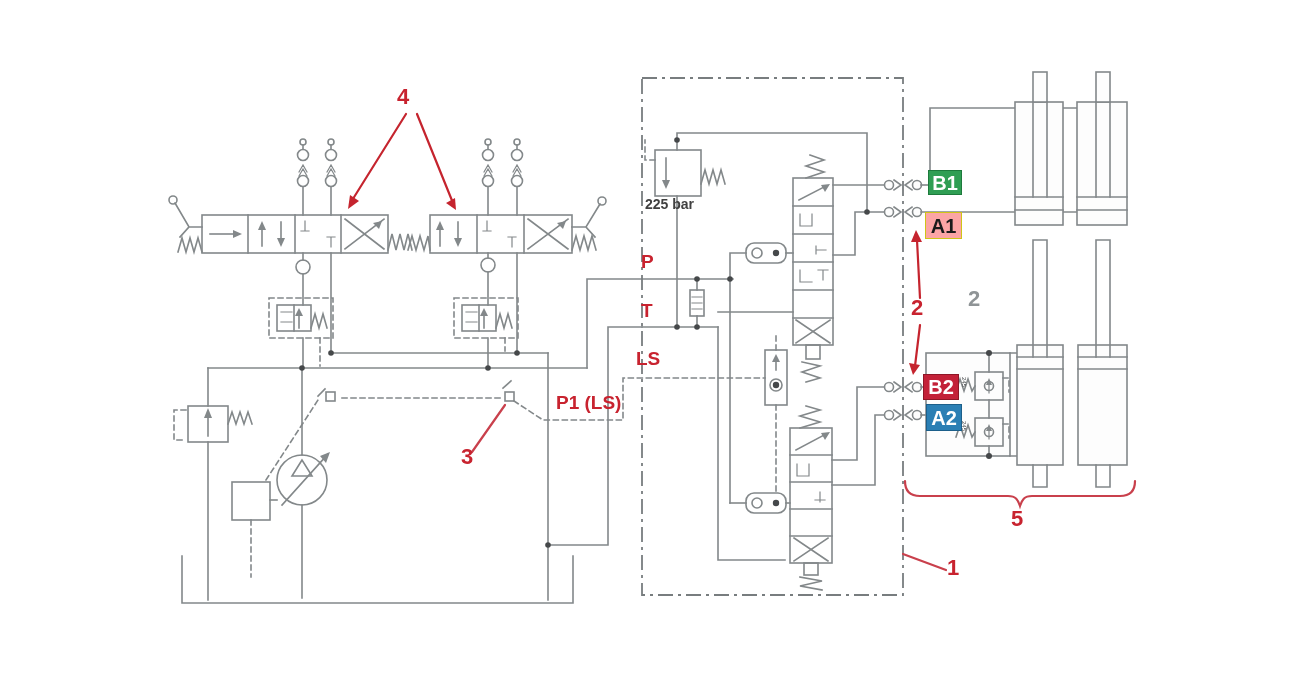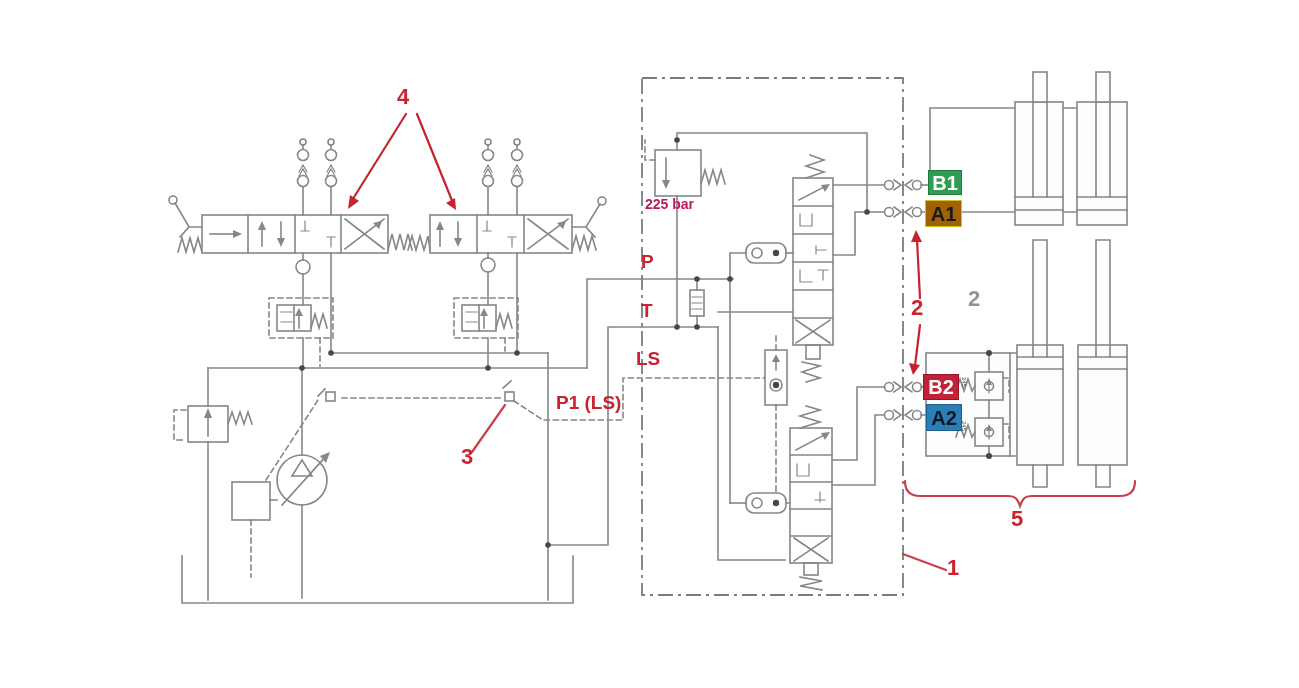--- a/index.html
+++ b/index.html
@@ -13,21 +13,21 @@
   .ddot{stroke:#787d7f;stroke-width:1.8;stroke-dasharray:15 5 3 5;fill:none;}
   .dot{fill:#45484a;stroke:none;}
   .gf{fill:#83888a;stroke:none;}
   .red{stroke:#c5242e;stroke-width:2.2;fill:none;stroke-linecap:round;}
   .redf{fill:#c5242e;stroke:none;}
   .lead{stroke:#c9404c;stroke-width:2.2;fill:none;stroke-linecap:round;}
   .lbl{position:absolute;color:#c8232f;font-weight:bold;line-height:1;}
   .num{font-size:22px;}
   .portname{font-size:19px;}
   .graynum{color:#8f9496;}
-  .blacklbl{color:#be185d;font-weight:bold;font-size:14px;}
+  .blacklbl{color:#404040;font-weight:bold;font-size:14px;}
   .badge{position:absolute;display:flex;align-items:center;justify-content:center;
          font-weight:bold;font-size:20px;line-height:1;}
   .tinyv{position:absolute;font-size:6px;color:#4a4d4f;writing-mode:vertical-rl;letter-spacing:0;}
 </style>
 </head>
 <body>
 
 <div class="stage">
 
 <svg width="1299" height="688" viewBox="0 0 1299 688">
@@ -324,20 +324,20 @@
   <span class="lbl portname" style="left:641px;top:301px;">T</span>
   <span class="lbl portname" style="left:636px;top:349px;">LS</span>
   <span class="lbl portname" style="left:556px;top:393px;">P1 (LS)</span>
   <span class="lbl num" style="left:461px;top:446px;">3</span>
   <span class="lbl num" style="left:911px;top:297px;">2</span>
   <span class="lbl num graynum" style="left:968px;top:288px;">2</span>
   <span class="lbl num" style="left:947px;top:557px;">1</span>
   <span class="lbl num" style="left:1011px;top:508px;">5</span>
 
   <span class="badge" style="left: 928px; top: 170px; width: 32px; height: 23px; background: rgb(47, 158, 83); color: rgb(255, 255, 255); border: 1px solid rgb(29, 122, 60);">B1</span>
-  <span class="badge" style="left: 925px; top: 200px; width: 35px; height: 25px; background: #a16207; color: rgb(26, 26, 26); border: 1px solid rgb(207, 196, 23);">A1</span>
+  <span class="badge" style="left: 925px; top: 212px; width: 35px; height: 25px; background: #fca5a5; color: rgb(26, 26, 26); border: 1px solid rgb(207, 196, 23);">A1</span>
   <span class="badge" style="left: 923px; top: 374px; width: 34px; height: 24px; background: rgb(195, 33, 56); color: rgb(255, 255, 255); border: 1px solid rgb(143, 22, 38);">B2</span>
-  <span class="badge" style="left: 926px; top: 404px; width: 34px; height: 25px; background: rgb(43, 127, 180); color: #0f172a; border: 1px solid rgb(28, 95, 138);">A2</span>
+  <span class="badge" style="left: 926px; top: 404px; width: 34px; height: 25px; background: rgb(43, 127, 180); color: #ffffff; border: 1px solid rgb(28, 95, 138);">A2</span>
 
   <span class="tinyv" style="left:961px;top:377px;">245</span>
   <span class="tinyv" style="left:961px;top:421px;">245</span>
 
 </div>
 
 </body></html>

